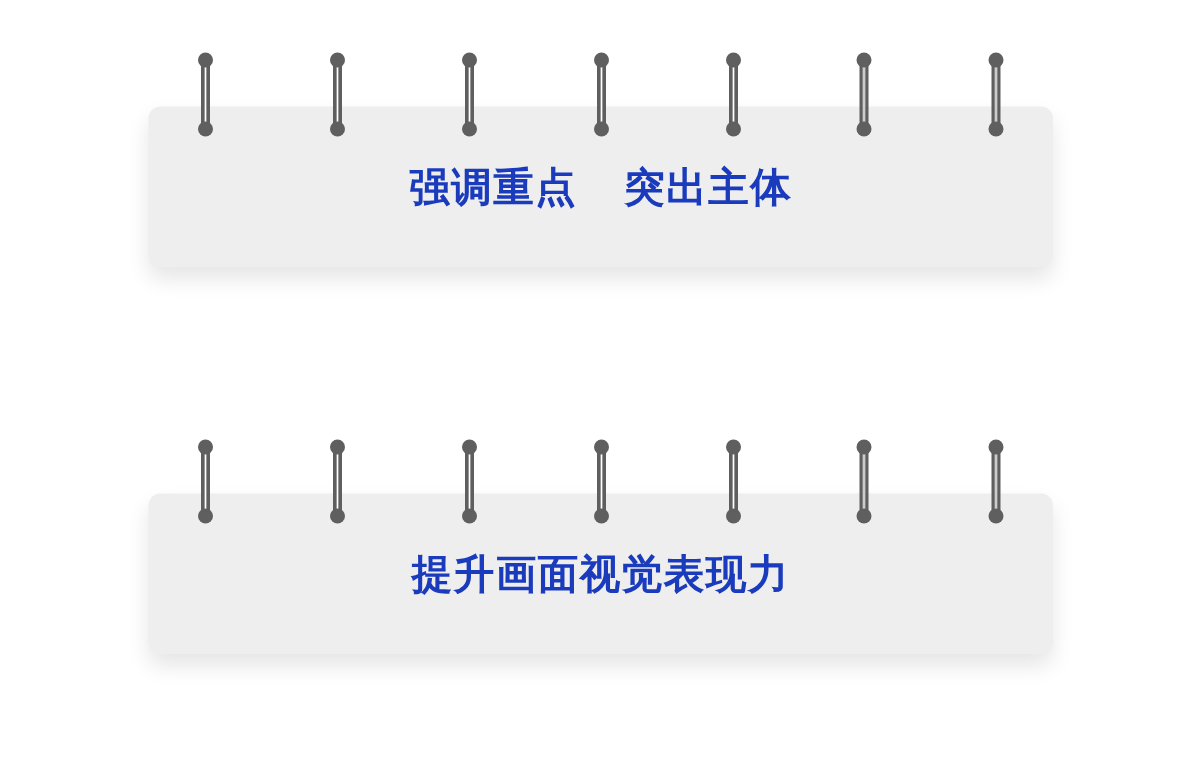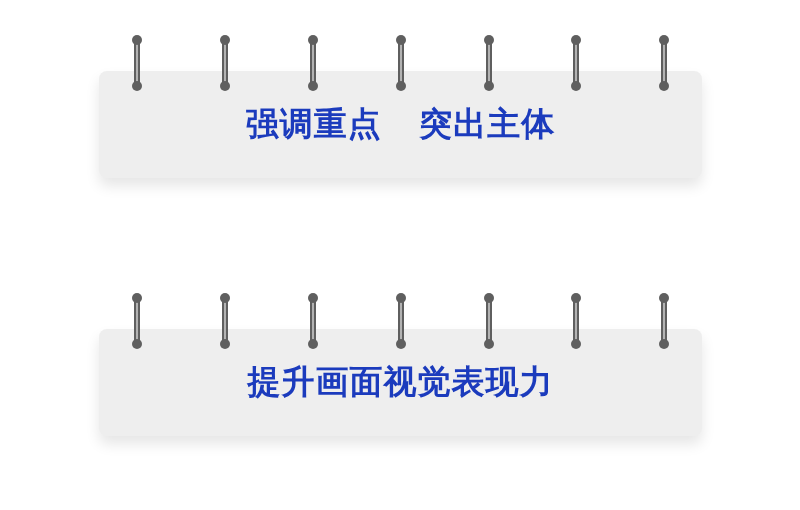--- a/index.html
+++ b/index.html
@@ -1,20 +1,20 @@
 <!DOCTYPE html>
 <html><head>
 <meta charset="utf-8">
 <style>
   html,body{margin:0;padding:0;}
   body{width:800px;height:510px;background:#ffffff;position:relative;overflow:hidden;font-family:"DejaVu Sans",sans-serif;}
   .card{position:absolute;left:99px;width:603px;height:107px;background:#eeeeee;border-radius:8px;
         box-shadow:0 8px 14px rgba(0,0,0,0.10);}
   .card-text{position:absolute;left:0;right:0;top:0;bottom:0;display:flex;align-items:center;justify-content:center;
-        color:#1b3bbd;font-size:33px;font-weight:bold;letter-spacing:1px;white-space:pre;}
+        color:#1b3bbd;font-size:27px;font-weight:bold;letter-spacing:1px;white-space:pre;}
   .ring{position:absolute;width:12px;height:56px;}
   .ring .dot{position:absolute;left:1px;width:10px;height:10px;border-radius:50%;background:#5f5f5f;}
   .ring .dot.top{top:0;}
   .ring .dot.bot{bottom:0;}
   .ring .wire{position:absolute;left:3px;top:5px;width:6px;height:44px;box-sizing:border-box;border:2px solid #5f5f5f;
         background:linear-gradient(90deg,#666,#fff 50%,#666);}
 </style>
 </head>
 <body>
 

